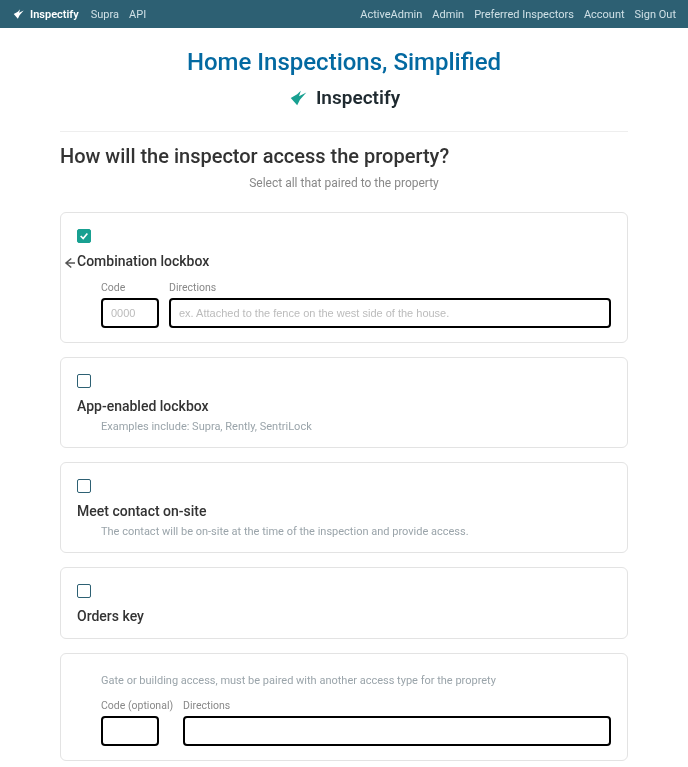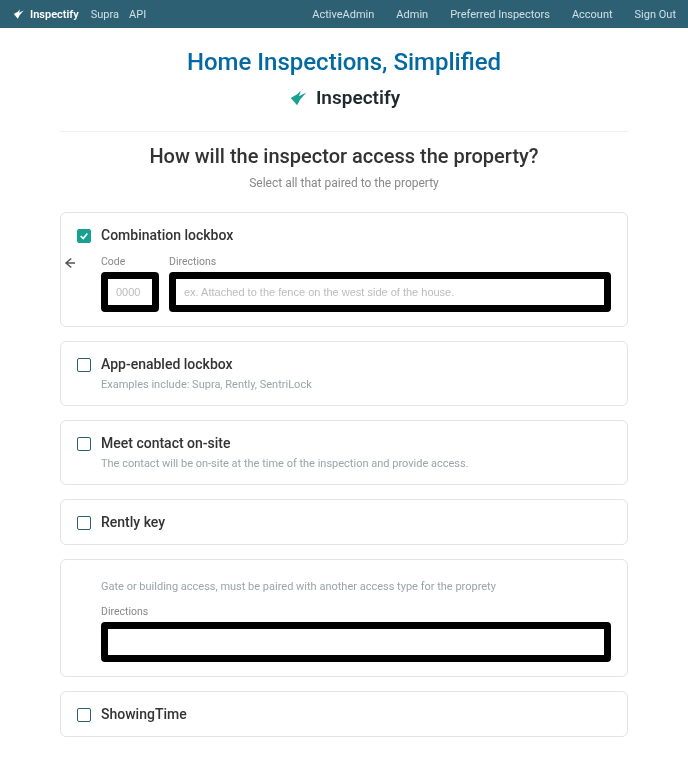--- a/index.html
+++ b/index.html
@@ -1,45 +1,45 @@
 <!DOCTYPE html>
 <html><head>
 <meta charset="utf-8">
 <style>
   * { margin: 0; padding: 0; box-sizing: border-box; }
   body { font-family: -apple-system, BlinkMacSystemFont, "Segoe UI", Roboto, Arial, sans-serif; background: #f9f9f9; color: #333; }
   .navbar { background: #2d6073; height: 28px; display: flex; align-items: center; padding: 0 12px; font-size: 11px; color: #cfe0e6; }
   .navbar .brand { display: flex; align-items: center; gap: 4px; font-weight: 600; color: #fff; margin-right: 12px; }
   .navbar .brand svg { width: 14px; height: 14px; }
   .navbar a { color: #cfe0e6; text-decoration: none; margin-right: 10px; cursor: pointer; }
-  .navbar .right { margin-left: auto; display: flex; gap: 12px; }
+  .navbar .right { margin-left: auto; display: flex; }
   .navbar .right a { margin-left: 10px; margin-right: 0; }
   .page { max-width: 688px; margin: 0 auto; background: #fff; }
   .headline { text-align: center; padding-top: 20px; font-size: 24px; font-weight: 500; color: #0369a1; }
   .logo-row { text-align: center; margin-top: 10px; }
   .logo-row .logo { display: inline-flex; align-items: center; gap: 6px; font-weight: 600; font-size: 19px; color: #1f2a30; }
   .logo-row svg { width: 22px; height: 22px; }
   .divider { height: 1px; background: #eee; margin: 18px 60px 12px; }
   .back-arrow { position: absolute; left: 60px; top: 110px; cursor: pointer; color: #555; }
   .back-arrow svg { width: 18px; height: 18px; }
   .content { position: relative; padding: 0 60px 30px; }
-  .q-title { text-align: center; font-size: 20px; font-weight: 500; color: #333; margin-top: 10px; }
+  .q-title { font-size: 20px; font-weight: 500; color: #333; margin-top: 10px; }
   .q-sub { text-align: center; font-size: 12px; color: #888; margin-top: 8px; margin-bottom: 22px; }
   .card { border: 1px solid #e3e3e3; border-radius: 6px; background: #fff; padding: 14px 16px; margin-bottom: 14px; }
-  .card-head { display: flex; align-items: center; gap: 10px; }
+  .card-head { display: flex; align-items: flex-start; gap: 10px; flex-direction: column; }
   .chk { width: 14px; height: 14px; border: 1.5px solid #2d6073; border-radius: 2px; flex-shrink: 0; margin-top: 2px; display: inline-flex; align-items: center; justify-content: center; cursor: pointer; }
   .chk.checked { background: #18a091; border-color: #18a091; }
   .chk.checked svg { width: 10px; height: 10px; }
   .card-title { font-size: 14px; font-weight: 500; color: #333; }
   .card-desc { font-size: 11px; color: #9aa4aa; margin-top: 6px; margin-left: 24px; }
   .fields { display: flex; gap: 10px; margin-top: 12px; margin-left: 24px; }
   .field { display: flex; flex-direction: column; }
   .field.grow { flex: 1; }
   .field label { font-size: 10.5px; color: #888; margin-bottom: 4px; }
-  .field input { border: 7px solid #000000; border-radius: 4px; padding: 7px 8px; font-size: 11px; color: #555; outline: none; }
+  .field input { border: 2px solid #000000; border-radius: 4px; padding: 7px 8px; font-size: 11px; color: #555; outline: none; }
   .field input.narrow { width: 58px; }
   .field input::placeholder { color: #bbb; }
 </style>
 </head>
 <body>
 
 <div class="navbar">
   <span class="brand">
     <svg viewBox="0 0 24 24" fill="#fff">
         <path d="M3 12 L10 8 L14 4 L12 10 L20 6 L13 14 L10 20 Z"></path>
@@ -111,27 +111,31 @@
       <div class="card-head">
         <span class="chk"></span>
         <span class="card-title">Meet contact on-site</span>
       </div>
       <div class="card-desc">The contact will be on-site at the time of the inspection and provide access.</div>
     </div>
 
     <div class="card">
       <div class="card-head">
         <span class="chk"></span>
-        <span class="card-title">Rently key</span>
+        <span class="card-title">Orders key</span>
       </div>
     </div>
 
     <div class="card">
       <div class="card-desc">Gate or building access, must be paired with another access type for the proprety</div>
       <div class="fields">
+        <div class="field">
+          <label>Code (optional)</label>
+          <input class="narrow" style="">
+        </div>
         <div class="field grow">
           <label>Directions</label>
           <input style="">
         </div>
       </div>
     </div>
 
 
     <div class="card">
       <div class="card-head">

